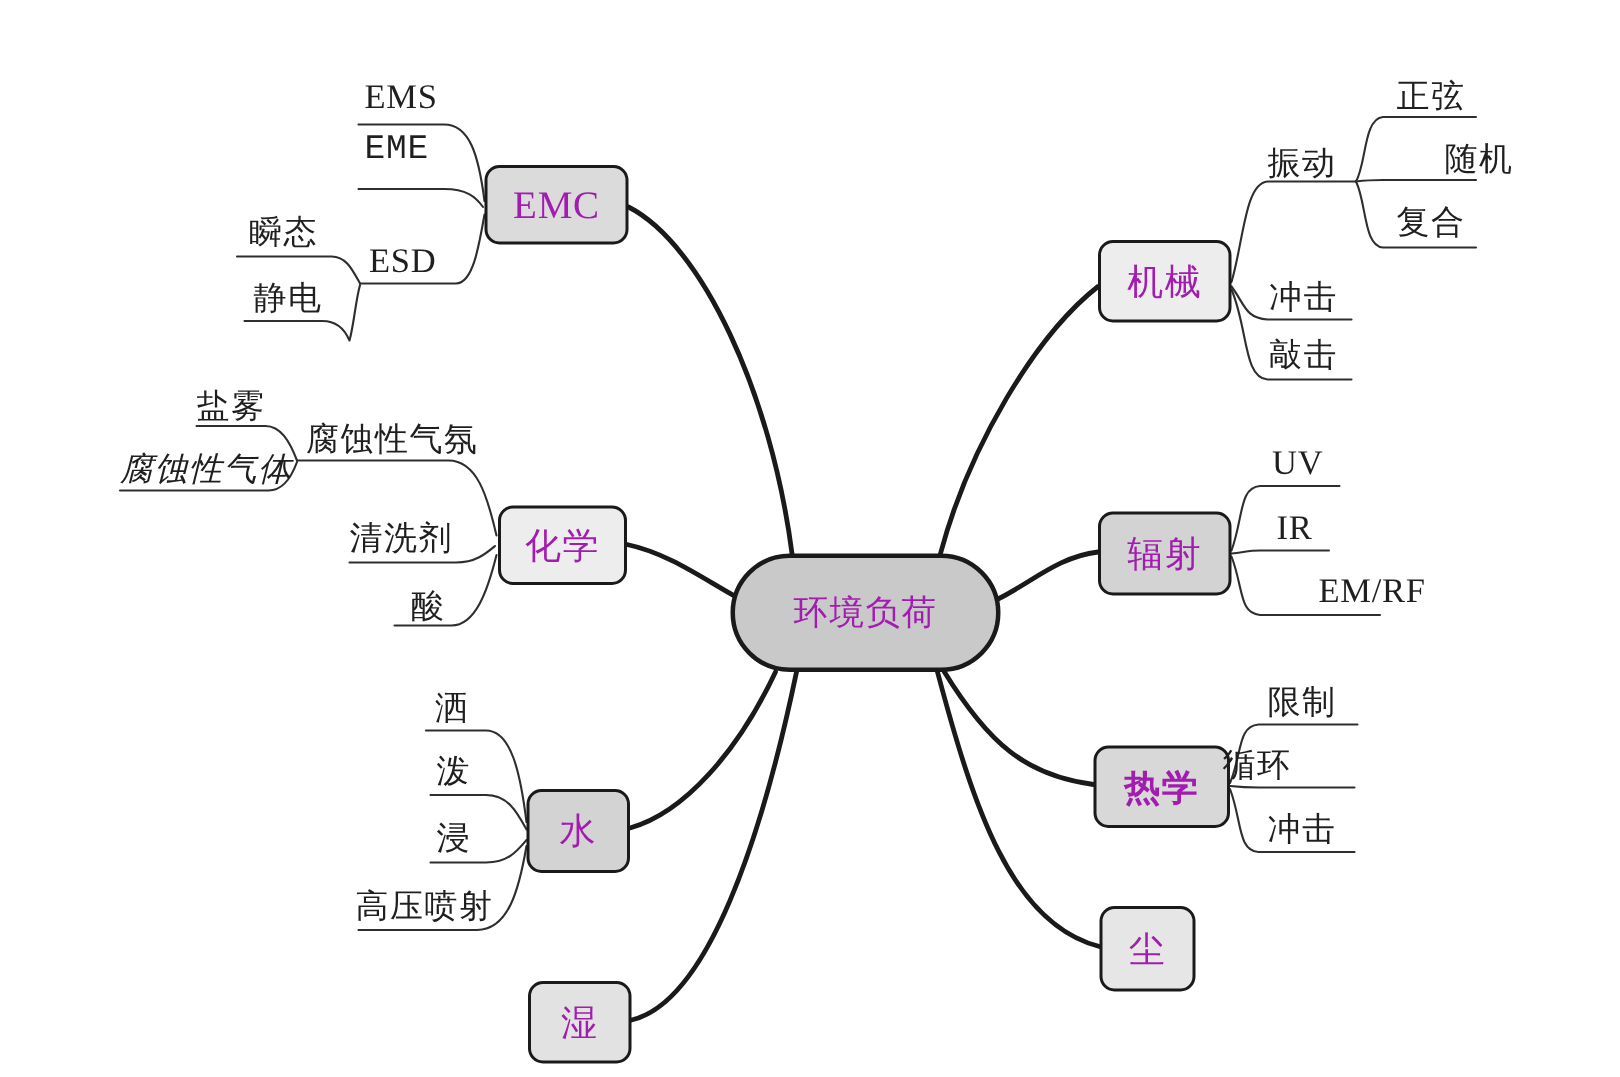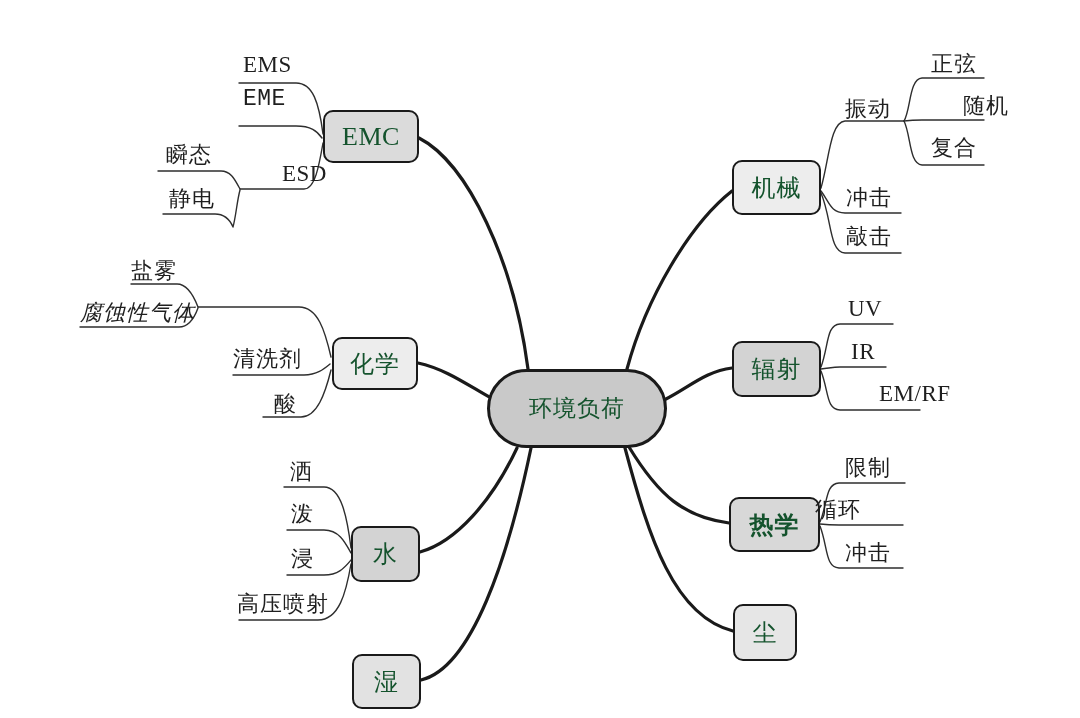--- a/index.html
+++ b/index.html
@@ -28,21 +28,21 @@
   }
   .node {
     position: absolute;
     box-sizing: border-box;
     border: 2.6px solid #1a1a1a;
     border-radius: 10px;
     display: flex;
     align-items: center;
     justify-content: center;
     font-size: 24px;
-    color: #14532d;
+    color: #a21caf;
     letter-spacing: 1px;
   }
   .node.center-node {
     border-radius: 40px;
     border-width: 3px;
     font-size: 23px;
   }
   .leaf {
     position: absolute;
     white-space: nowrap;
@@ -114,26 +114,27 @@
   <div class="node" style="left: 351px; top: 526px; width: 69px; height: 56px; background-color: rgb(211, 211, 211);">水</div>
 
   <div class="node" style="left: 729px; top: 497px; width: 91px; height: 55px; background-color: rgb(216, 216, 216); font-weight: bold;">热学</div>
 
   <div class="node" style="left: 733px; top: 604px; width: 64px; height: 57px; background-color: rgb(230, 230, 230);">尘</div>
 
   <div class="node" style="left: 352px; top: 654px; width: 69px; height: 55px; background-color: rgb(226, 226, 226);">湿</div>
 
   <div class="leaf latin" style="left:243px; top:52px;">EMS</div>
   <div class="leaf latin" style="left:243px; top:86px;font-family:Liberation Mono, monospace;">EME</div>
-  <div class="leaf latin" style="left:246px; top:161px;margin-left:36px;">ESD</div>
+  <div class="leaf latin" style="left:246px; top:161px;">ESD</div>
   <div class="leaf" style="left:166px; top:140px;">瞬态</div>
   <div class="leaf" style="left:169px; top:184px;">静电</div>
 
   <div class="leaf" style="left:131px; top:256px;">盐雾</div>
   <div class="leaf" style="left:80px; top:298px;font-style:italic;">腐蚀性气体</div>
+  <div class="leaf" style="left:204px; top:278px;">腐蚀性气氛</div>
   <div class="leaf" style="left:233px; top:344px;">清洗剂</div>
   <div class="leaf" style="left:274px; top:389px;">酸</div>
 
   <div class="leaf" style="left:290px; top:457px;">洒</div>
   <div class="leaf" style="left:291px; top:499px;">泼</div>
   <div class="leaf" style="left:291px; top:544px;">浸</div>
   <div class="leaf" style="left:237px; top:589px;">高压喷射</div>
 
   <div class="leaf" style="left:845px; top:94px;">振动</div>
   <div class="leaf" style="left:931px; top:49px;">正弦</div>

